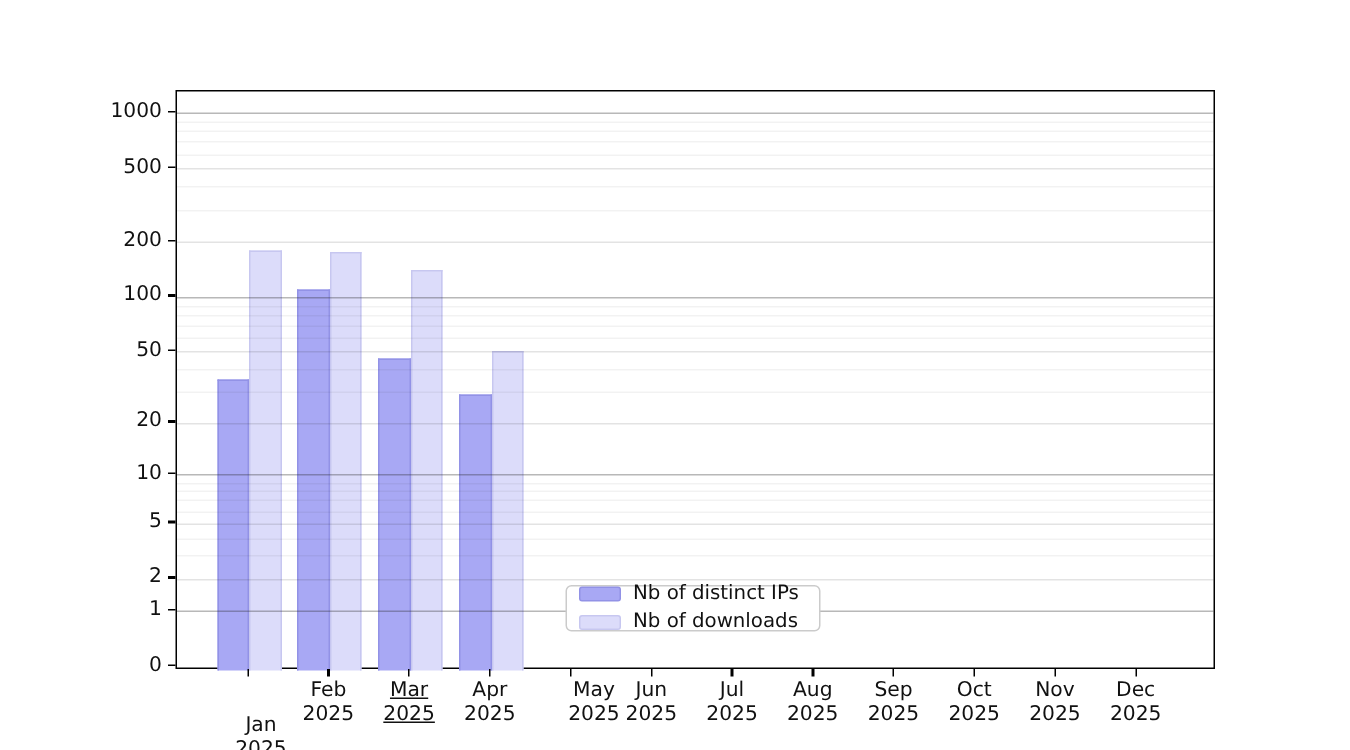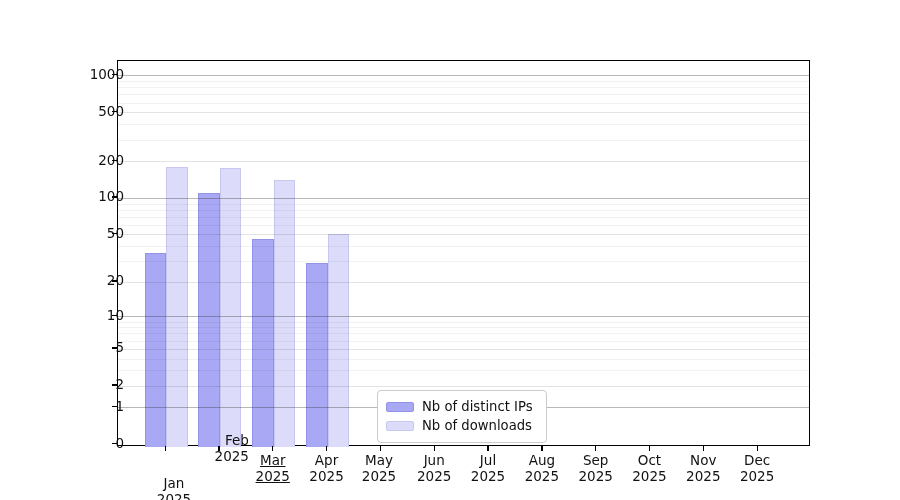--- a/index.html
+++ b/index.html
@@ -15,30 +15,30 @@
     position:absolute;left:117px;top:59.5px;width:693px;height:386.5px;
     border:1.3px solid #000;box-sizing:border-box;background:#fff;
   }
   .bar{position:absolute;box-sizing:border-box;}
   .gridline{position:absolute;left:0;right:0;height:1px;}
   .grid-major{background:rgba(40,40,40,0.33);}
   .grid-mid{background:rgba(40,40,40,0.13);}
   .grid-minor{background:rgba(40,40,40,0.06);}
   .ytick-mark{position:absolute;width:5px;height:1.3px;background:#000;}
   .ytick-label{
-    position:absolute;left:46px;width:78px;text-align:right;
+    position:absolute;left:30px;width:78px;text-align:right;
     font-size:13.5px;color:#111;line-height:15px;
   }
   .xtick-mark{position:absolute;width:1.3px;height:4.5px;background:#000;}
   .xtick-label{
     position:absolute;width:60px;text-align:center;font-size:13.5px;
     color:#111;line-height:16px;
   }
   .legend{
-    position:absolute;left:377px;top:390px;width:170px;height:53px;
+    position:absolute;left:377px;top:390px;width:170px;height:31px;
     background:#fff;border:1px solid #cbcbcb;border-radius:4px;
     box-sizing:border-box;display:flex;flex-direction:column;
     justify-content:center;gap:3px;padding-left:8px;z-index:30;
   }
   .legend-row{display:flex;align-items:center;gap:8px;}
   .legend-swatch{width:28px;height:10px;border-radius:2px;box-sizing:border-box;}
   .legend-label{font-size:13.2px;color:#111;line-height:16px;}
 </style>
 </head>
 <body>
@@ -112,36 +112,36 @@
       <div class="ytick-mark" style="left: 112px; top: 73.9466px;"></div>
       <div class="ytick-label" style="top: 66.9466px;">1000</div>
     </div>
   <div id="xaxis">
       <div class="xtick-mark" style="left: 164.5px; top: 446px;"></div>
       <div class="xtick-label" style="left: 144px; top: 452px; margin-top: 23px;">
         <div>Jan</div>
         <div>2025</div>
       </div>
       <div class="xtick-mark" style="left: 218.32px; top: 446px;"></div>
-      <div class="xtick-label" style="left: 188.92px; top: 432px; text-align: right;">
+      <div class="xtick-label" style="left: 188.92px; top: 452px;">
         <div>Feb</div>
         <div>2025</div>
       </div>
       <div class="xtick-mark" style="left: 272.14px; top: 446px;"></div>
       <div class="xtick-label" style="left: 242.74px; top: 452px; text-decoration: underline;">
         <div>Mar</div>
         <div>2025</div>
       </div>
       <div class="xtick-mark" style="left: 325.96px; top: 446px;"></div>
       <div class="xtick-label" style="left: 296.56px; top: 452px;">
         <div>Apr</div>
         <div>2025</div>
       </div>
       <div class="xtick-mark" style="left: 379.78px; top: 446px;"></div>
-      <div class="xtick-label" style="left: 349px; top: 452px;">
+      <div class="xtick-label" style="left: 366px; top: 452px;">
         <div>May</div>
         <div>2025</div>
       </div>
       <div class="xtick-mark" style="left: 433.6px; top: 446px;"></div>
       <div class="xtick-label" style="left: 404.2px; top: 452px;">
         <div>Jun</div>
         <div>2025</div>
       </div>
       <div class="xtick-mark" style="left: 487.42px; top: 446px;"></div>
       <div class="xtick-label" style="left: 458.02px; top: 452px;">

